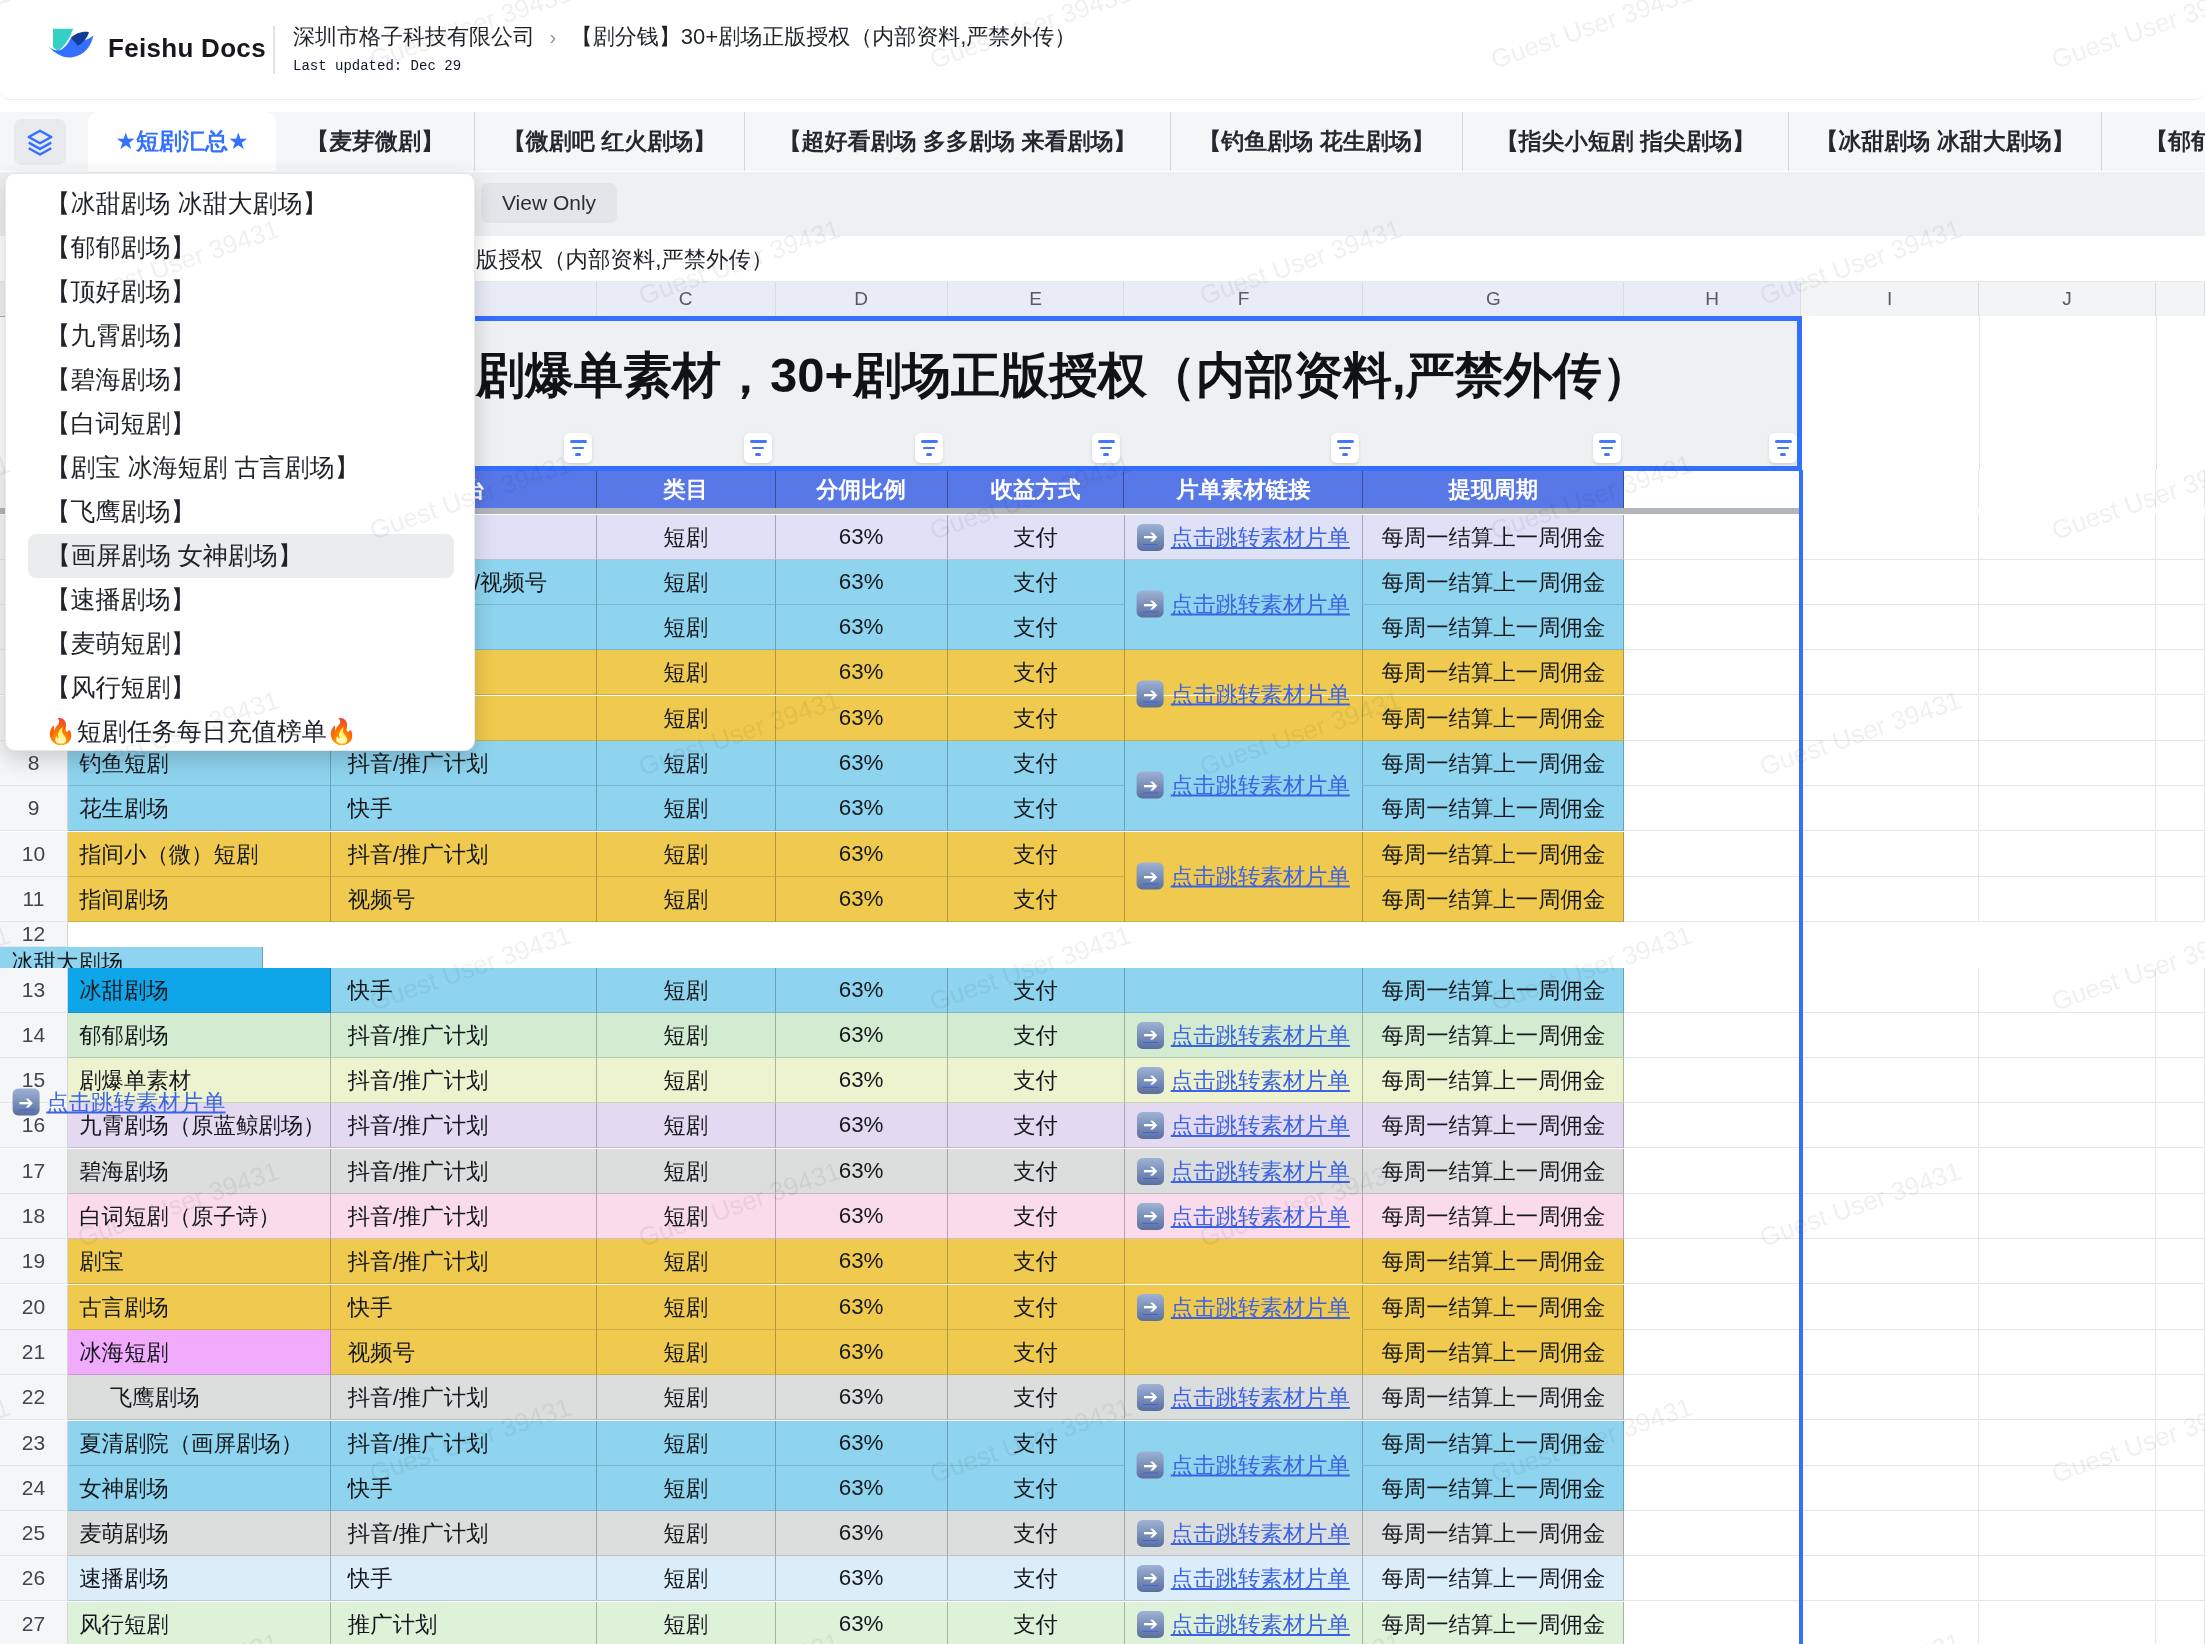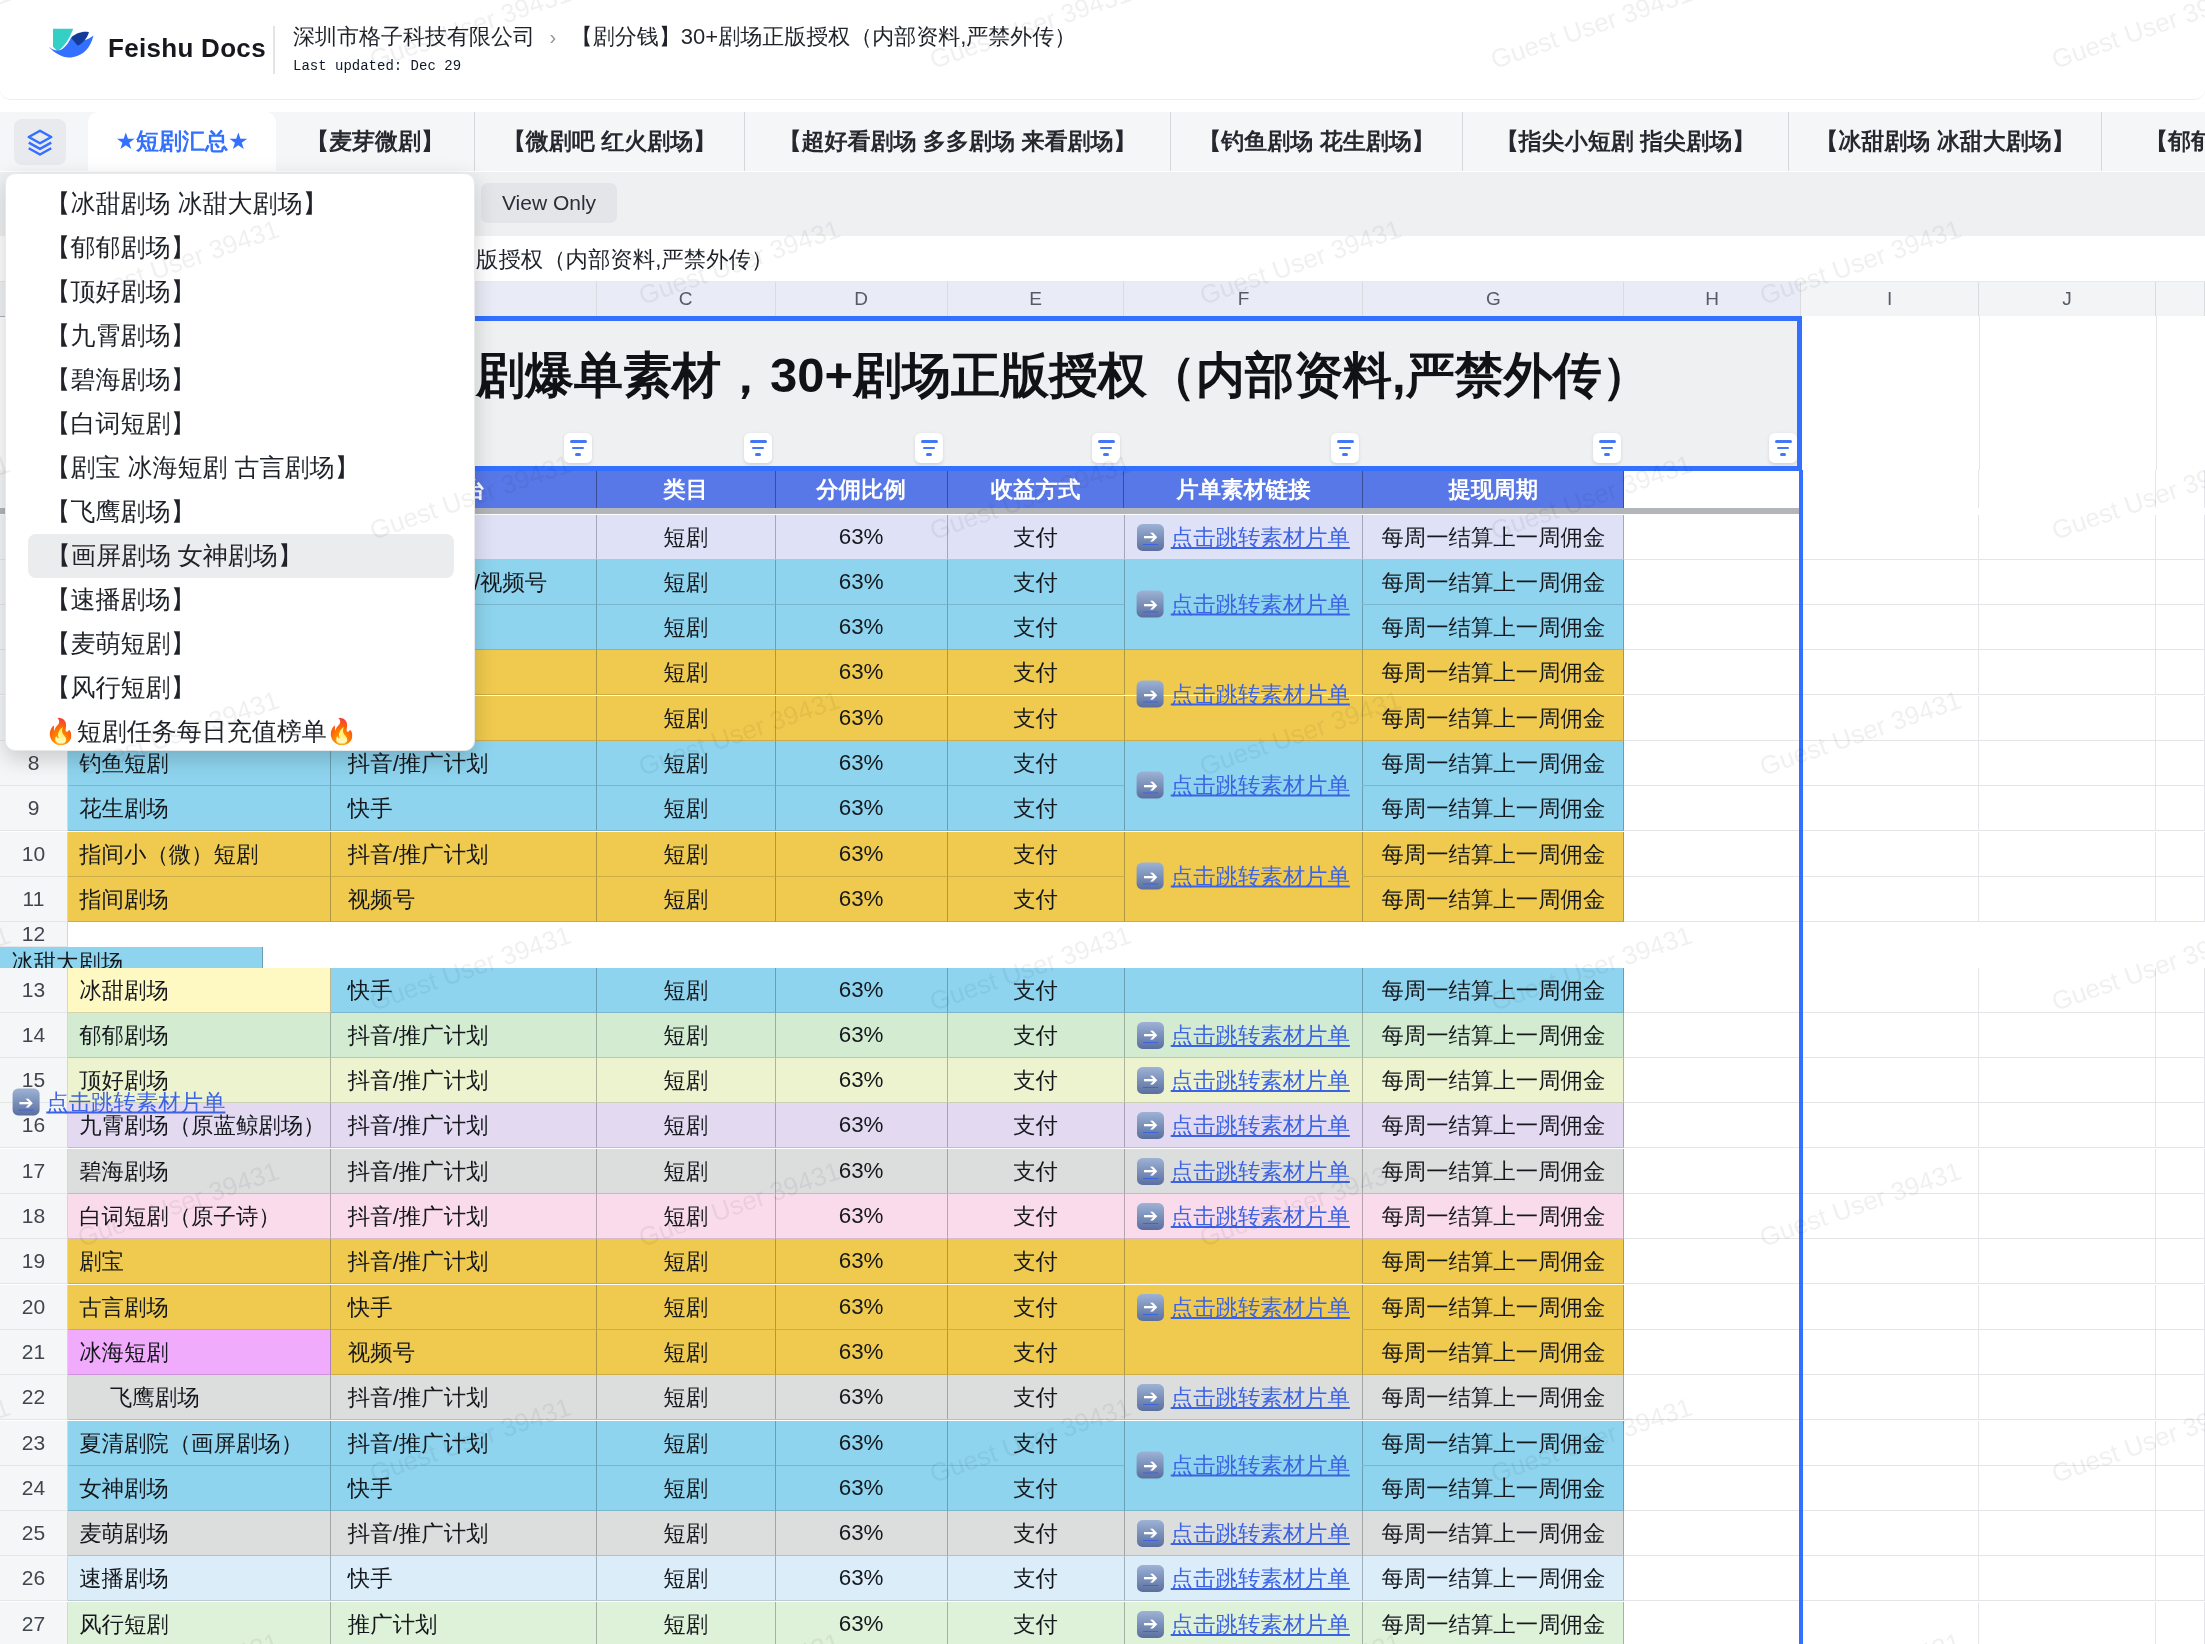--- a/index.html
+++ b/index.html
@@ -354,21 +354,21 @@
         </div>
       </div>
       <div class="cell" style="background: rgb(142, 212, 238); width: 261px;">每周一结算上一周佣金</div>
       <div class="cell plain" style="width: 177px;"></div>
       <div class="cell plain" style="width: 178px;"></div>
       <div class="cell plain" style="width: 177px;"></div>
       <div class="cell plain" style="width: 49px;"></div>
     </div>
     <div class="row" style="top: 968px; height: 45px;">
       <div class="cell gut" style="width: 68px;">13</div>
-      <div class="cell left" style="background: #fef9c3; width: 263px;">冰甜剧场</div>
+      <div class="cell left" style="background: #0ea5e9; width: 263px;">冰甜剧场</div>
       <div class="cell bcol" style="background: rgb(142, 212, 238); width: 266px;">快手</div>
       <div class="cell" style="background: rgb(142, 212, 238); width: 179px;">短剧</div>
       <div class="cell" style="background: rgb(142, 212, 238); width: 172px;">63%</div>
       <div class="cell" style="background: rgb(142, 212, 238); width: 177px;">支付</div>
       <div class="cell fcell" style="background: rgb(142, 212, 238); width: 239px;"></div>
       <div class="cell" style="background: rgb(142, 212, 238); width: 261px;">每周一结算上一周佣金</div>
       <div class="cell plain" style="width: 177px;"></div>
       <div class="cell plain" style="width: 178px;"></div>
       <div class="cell plain" style="width: 177px;"></div>
       <div class="cell plain" style="width: 49px;"></div>
@@ -387,21 +387,21 @@
         </div>
       </div>
       <div class="cell" style="background: rgb(211, 236, 209); width: 261px;">每周一结算上一周佣金</div>
       <div class="cell plain" style="width: 177px;"></div>
       <div class="cell plain" style="width: 178px;"></div>
       <div class="cell plain" style="width: 177px;"></div>
       <div class="cell plain" style="width: 49px;"></div>
     </div>
     <div class="row" style="top: 1058px; height: 45px;">
       <div class="cell gut" style="width: 68px;">15</div>
-      <div class="cell left" style="background: rgb(238, 243, 207); width: 263px;">顶好剧场</div>
+      <div class="cell left" style="background: rgb(238, 243, 207); width: 263px;">剧爆单素材</div>
       <div class="cell bcol" style="background: rgb(238, 243, 207); width: 266px;">抖音/推广计划</div>
       <div class="cell" style="background: rgb(238, 243, 207); width: 179px;">短剧</div>
       <div class="cell" style="background: rgb(238, 243, 207); width: 172px;">63%</div>
       <div class="cell" style="background: rgb(238, 243, 207); width: 177px;">支付</div>
       <div class="cell fcell" style="background: rgb(238, 243, 207); width: 239px;">
         <div class="doclink">
           <div class="ic">➔</div>
           <span>点击跳转素材片单</span>
         </div>
       </div>

